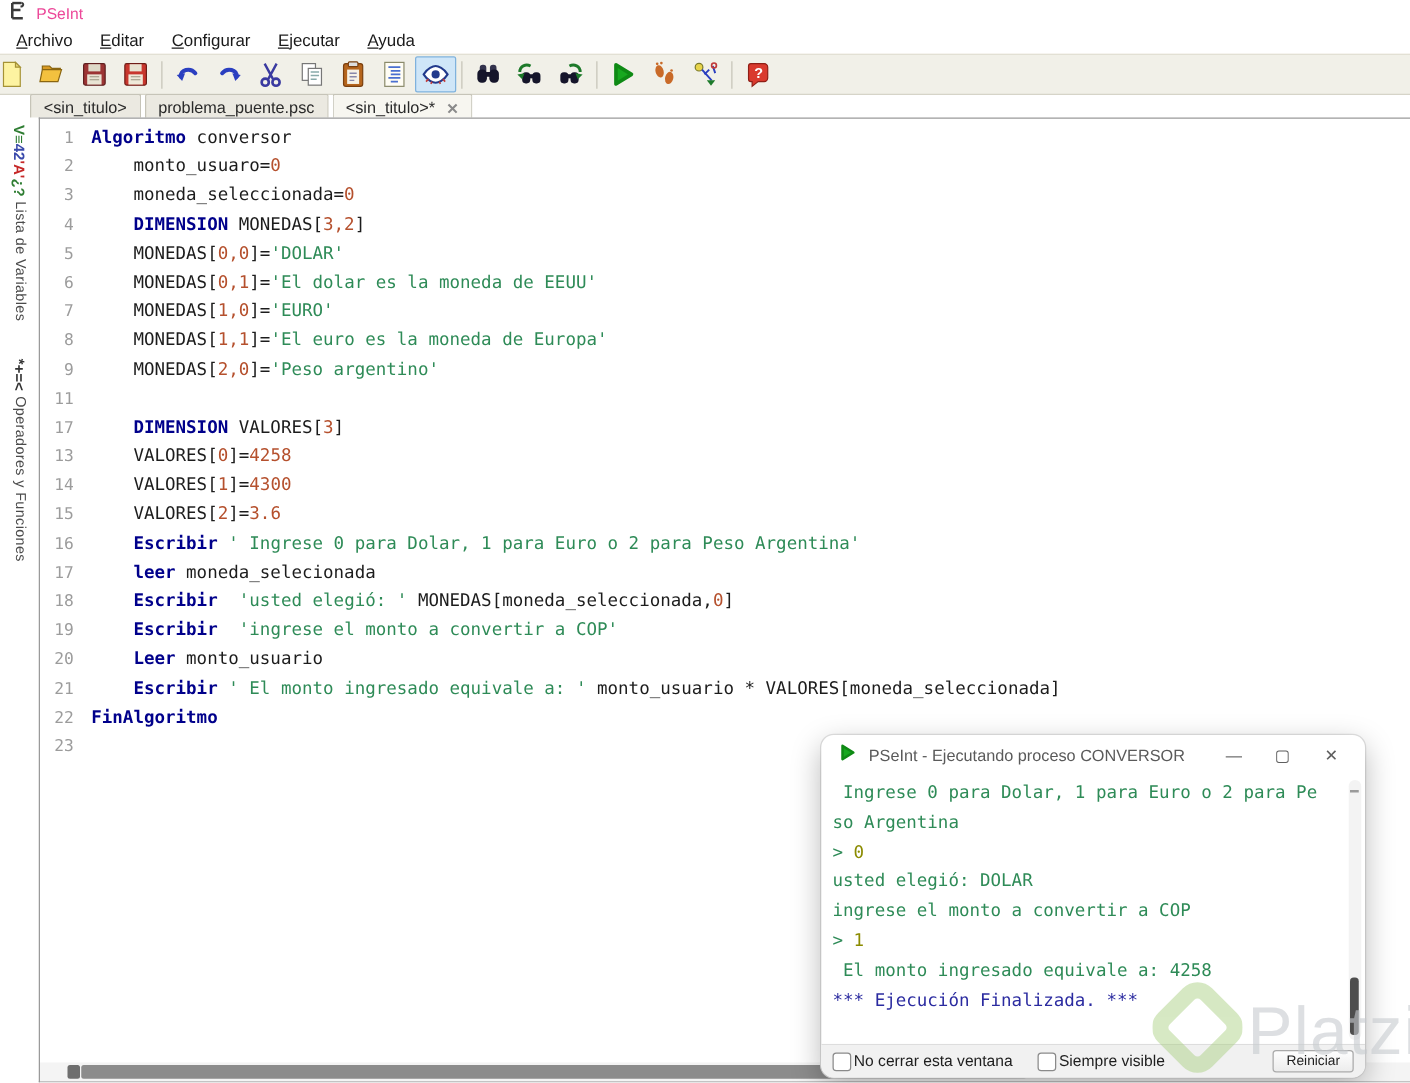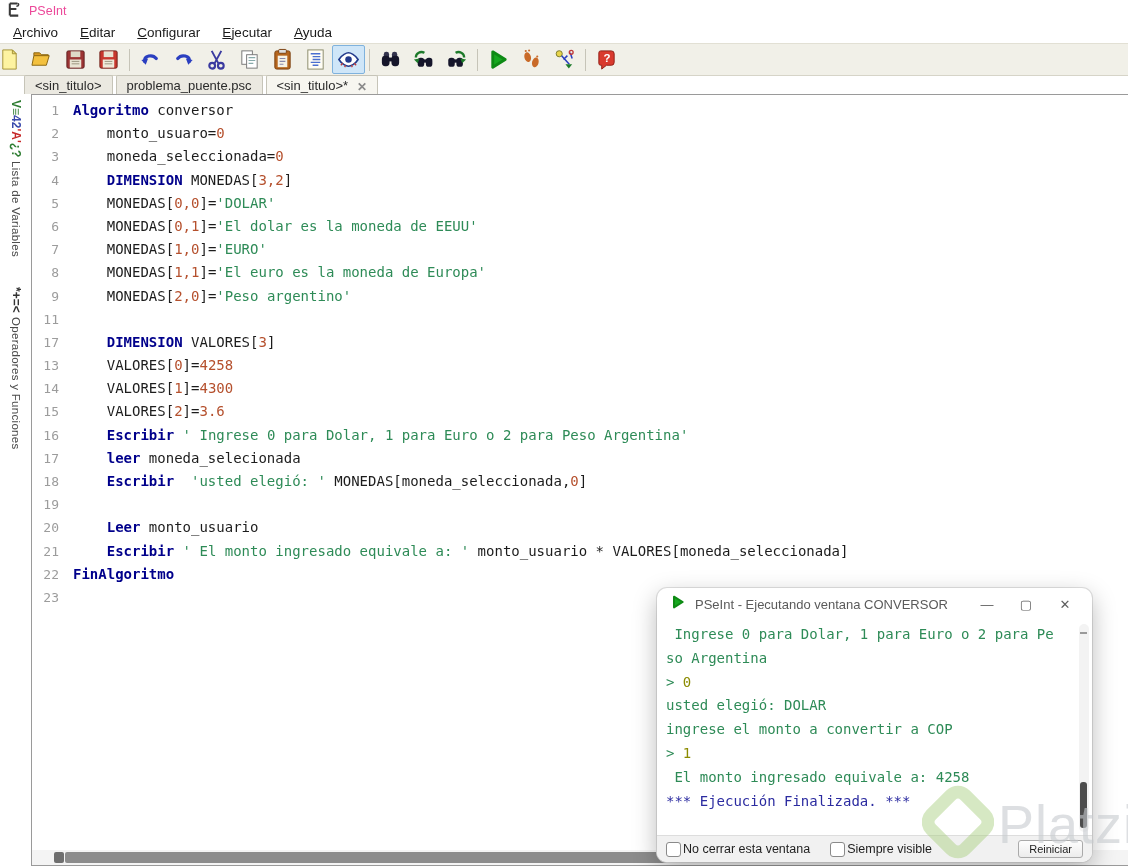--- a/index.html
+++ b/index.html
@@ -289,40 +289,40 @@
       <div class="row"><span class="ln">8</span><span class="code"><span class="tok tok-pl">    MONEDAS[</span><span class="tok tok-num">1,1</span><span class="tok tok-pl">]=</span><span class="tok tok-str">'El euro es la moneda de Europa'</span></span></div>
       <div class="row"><span class="ln">9</span><span class="code"><span class="tok tok-pl">    MONEDAS[</span><span class="tok tok-num">2,0</span><span class="tok tok-pl">]=</span><span class="tok tok-str">'Peso argentino'</span></span></div>
       <div class="row"><span class="ln">11</span><span class="code"></span></div>
       <div class="row"><span class="ln">17</span><span class="code"><span class="tok tok-pl">    </span><span class="tok tok-kw">DIMENSION</span><span class="tok tok-pl"> VALORES[</span><span class="tok tok-num">3</span><span class="tok tok-pl">]</span></span></div>
       <div class="row"><span class="ln">13</span><span class="code"><span class="tok tok-pl">    VALORES[</span><span class="tok tok-num">0</span><span class="tok tok-pl">]=</span><span class="tok tok-num">4258</span></span></div>
       <div class="row"><span class="ln">14</span><span class="code"><span class="tok tok-pl">    VALORES[</span><span class="tok tok-num">1</span><span class="tok tok-pl">]=</span><span class="tok tok-num">4300</span></span></div>
       <div class="row"><span class="ln">15</span><span class="code"><span class="tok tok-pl">    VALORES[</span><span class="tok tok-num">2</span><span class="tok tok-pl">]=</span><span class="tok tok-num">3.6</span></span></div>
       <div class="row"><span class="ln">16</span><span class="code"><span class="tok tok-pl">    </span><span class="tok tok-kw">Escribir</span><span class="tok tok-pl"> </span><span class="tok tok-str">' Ingrese 0 para Dolar, 1 para Euro o 2 para Peso Argentina'</span></span></div>
       <div class="row"><span class="ln">17</span><span class="code"><span class="tok tok-pl">    </span><span class="tok tok-kw">leer</span><span class="tok tok-pl"> moneda_selecionada</span></span></div>
       <div class="row"><span class="ln">18</span><span class="code"><span class="tok tok-pl">    </span><span class="tok tok-kw">Escribir</span><span class="tok tok-pl">  </span><span class="tok tok-str">'usted elegió: '</span><span class="tok tok-pl"> MONEDAS[moneda_seleccionada,</span><span class="tok tok-num">0</span><span class="tok tok-pl">]</span></span></div>
-      <div class="row"><span class="ln">19</span></div>
+      <div class="row"><span class="ln">19</span><span class="code"><span class="tok tok-pl">    </span><span class="tok tok-kw">Escribir</span><span class="tok tok-pl">  </span><span class="tok tok-str">'ingrese el monto a convertir a COP'</span></span></div>
       <div class="row"><span class="ln">20</span><span class="code"><span class="tok tok-pl">    </span><span class="tok tok-kw">Leer</span><span class="tok tok-pl"> monto_usuario</span></span></div>
       <div class="row"><span class="ln">21</span><span class="code"><span class="tok tok-pl">    </span><span class="tok tok-kw">Escribir</span><span class="tok tok-pl"> </span><span class="tok tok-str">' El monto ingresado equivale a: '</span><span class="tok tok-pl"> monto_usuario * VALORES[moneda_seleccionada]</span></span></div>
       <div class="row"><span class="ln">22</span><span class="code"><span class="tok tok-kw">FinAlgoritmo</span></span></div>
       <div class="row"><span class="ln">23</span><span class="code"></span></div>
     </div>
   <div class="hscroll" style="position:absolute;left:32px;right:0;bottom:1px;height:15px;">
     <div class="harrow"></div>
     <div class="hthumb"></div>
   </div>
 </div>
 
 <div class="console-win">
   <div class="cw-title">
     <span>
       <svg width="16" height="16" viewBox="0 0 24 24">
           <path d="M6 4l13 8-13 8z" fill="#17a81f" stroke="#0e8a14" stroke-width="3" stroke-linejoin="round"></path>
         </svg>
     </span>
-    <span class="cw-title-text">PSeInt - Ejecutando ventana CONVERSOR</span>
+    <span class="cw-title-text">PSeInt - Ejecutando proceso CONVERSOR</span>
     <span class="cw-btn">—</span>
     <span class="cw-btn">▢</span>
     <span class="cw-btn">✕</span>
   </div>
   <div class="cw-body" id="consolebody">
       <div class="cw-line"><span class="c-out"> Ingrese 0 para Dolar, 1 para Euro o 2 para Peso Argentina</span></div>
       <div class="cw-line"><span class="c-out">&gt; </span><span class="c-in">0</span></div>
       <div class="cw-line"><span class="c-out">usted elegió: DOLAR</span></div>
       <div class="cw-line"><span class="c-out">ingrese el monto a convertir a COP</span></div>
       <div class="cw-line"><span class="c-out">&gt; </span><span class="c-in">1</span></div>

